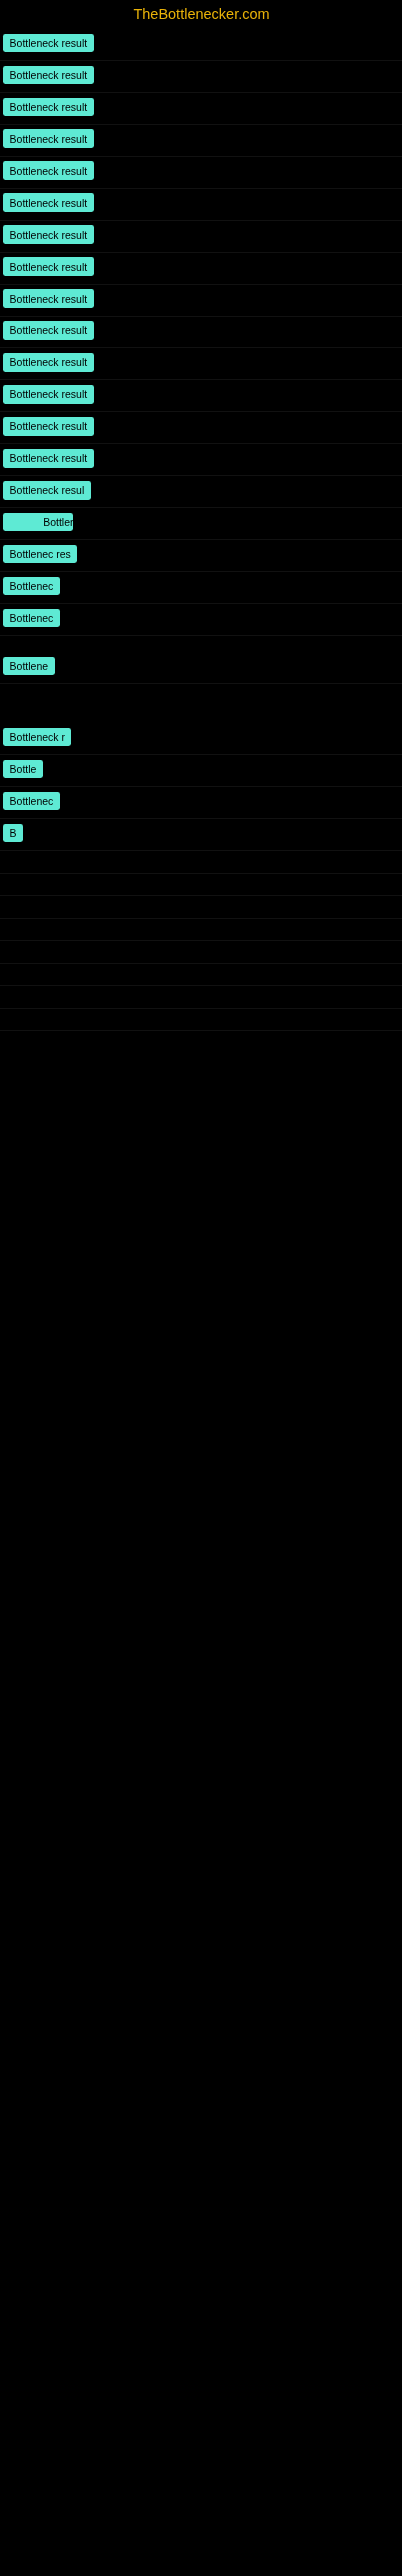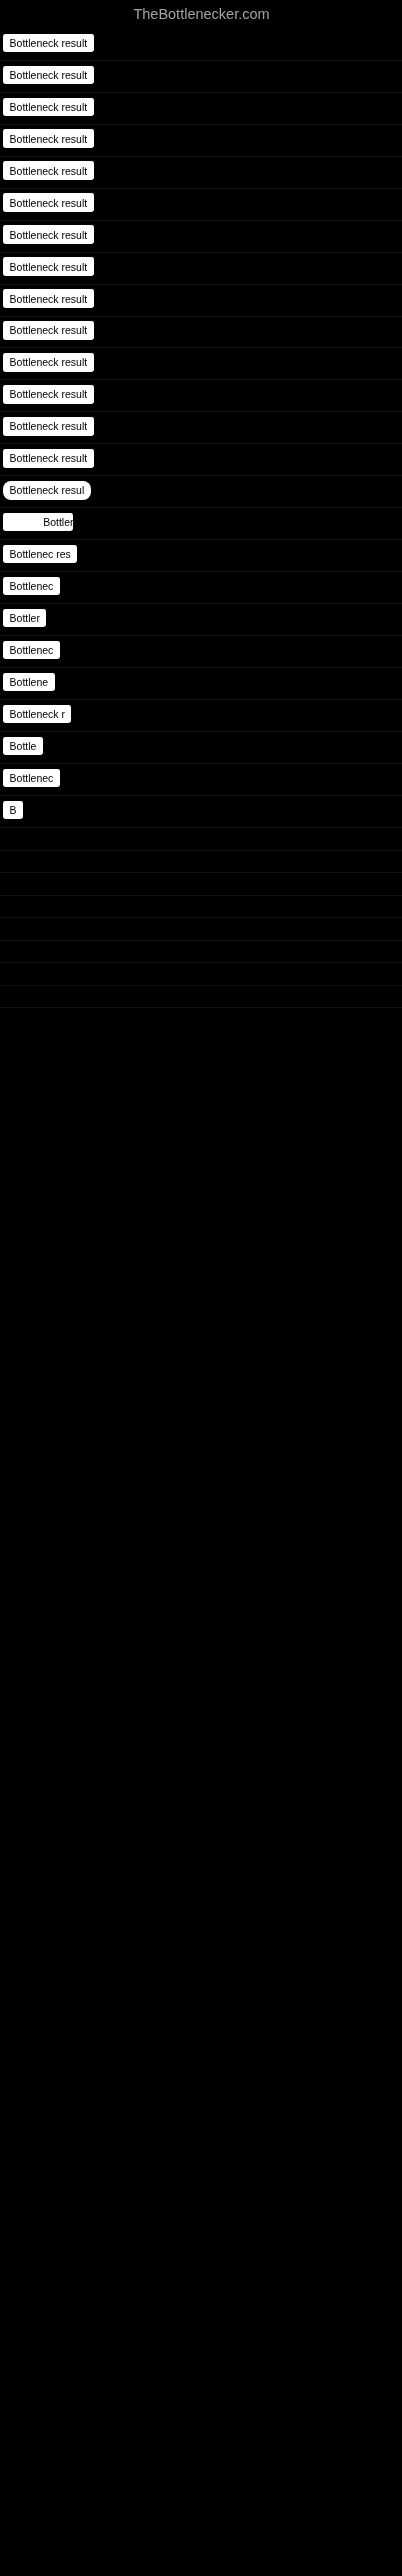--- a/index.html
+++ b/index.html
@@ -9,28 +9,28 @@
     }
     body {
       background-color: #000;
       width: 403px;
       min-height: 2576px;
       font-family: Arial, sans-serif;
       position: relative;
     }
     .site-title {
       text-align: center;
-      color: #a3a3a3;
+      color: #eab308;
       font-size: 14.5px;
       padding: 6.4px 0;
       font-weight: normal;
     }
     .bottleneck-badge {
       display: inline-block;
-      background-color: #ffffff;
+      background-color: #5eead4;
       color: #000;
       font-size: 10.5px;
       padding: 3.2px 6.4px;
       border-radius: 2.4px;
       white-space: nowrap;
       overflow: hidden;
     }
     .row {
       padding: 4.8px 3.2px;
       border-bottom: 0.8px solid #111;
@@ -51,28 +51,27 @@
     <div class="row"><span class="bottleneck-badge" style="max-width: 117px;">Bottleneck result</span></div>
     <div class="row"><span class="bottleneck-badge" style="max-width: 117px;">Bottleneck result</span></div>
     <div class="row"><span class="bottleneck-badge" style="max-width: 117px;">Bottleneck result</span></div>
     <div class="row"><span class="bottleneck-badge" style="max-width: 117px;">Bottleneck result</span></div>
     <div class="row"><span class="bottleneck-badge" style="max-width: 117px;">Bottleneck result</span></div>
     <div class="row"><span class="bottleneck-badge" style="max-width: 117px;">Bottleneck result</span></div>
     <div class="row"><span class="bottleneck-badge" style="max-width: 117px;">Bottleneck result</span></div>
     <div class="row"><span class="bottleneck-badge" style="max-width: 117px;">Bottleneck result</span></div>
     <div class="row"><span class="bottleneck-badge" style="max-width: 117px;">Bottleneck result</span></div>
     <div class="row"><span class="bottleneck-badge" style="max-width: 117px;">Bottleneck result</span></div>
-    <div class="row"><span class="bottleneck-badge" style="max-width: 111px; border-radius: 8px;">Bottleneck resul</span></div>
+    <div class="row"><span class="bottleneck-badge" style="max-width: 111px;">Bottleneck resul</span></div>
     <div class="row"><span class="bottleneck-badge" style="max-width: 70px; padding-left: 40px;">Bottleneck</span></div>
     <div class="row"><span class="bottleneck-badge" style="max-width: 93px;">Bottlenec res</span></div>
     <div class="row"><span class="bottleneck-badge" style="max-width: 64px;">Bottlenec</span></div>
-    <div class="row"><span class="bottleneck-badge" style="max-width: 49px;">Bottler</span></div>
     <div class="row"><span class="bottleneck-badge" style="max-width: 64px;">Bottlenec</span></div>
-    <div class="row"><span class="bottleneck-badge" style="max-width: 59px;">Bottlene</span></div>
-    <div class="row"><span class="bottleneck-badge" style="max-width: 76px;">Bottleneck r</span></div>
+    <div class="row"><span class="bottleneck-badge" style="max-width: 59px; margin-top: 16px;">Bottlene</span></div>
+    <div class="row"><span class="bottleneck-badge" style="max-width: 76px; margin-top: 39px;">Bottleneck r</span></div>
     <div class="row"><span class="bottleneck-badge" style="max-width: 44px; text-align: center;">Bottle</span></div>
     <div class="row"><span class="bottleneck-badge" style="max-width: 64px;">Bottlenec</span></div>
     <div class="row"><span class="bottleneck-badge" style="max-width: 21px;">B</span></div>
     <div class="row" style="height: 22.5px;"></div>
     <div class="row" style="height: 22.5px;"></div>
     <div class="row" style="height: 22.5px;"></div>
     <div class="row" style="height: 22.5px;"></div>
     <div class="row" style="height: 22.5px;"></div>
     <div class="row" style="height: 22.5px;"></div>
     <div class="row" style="height: 22.5px;"></div>

